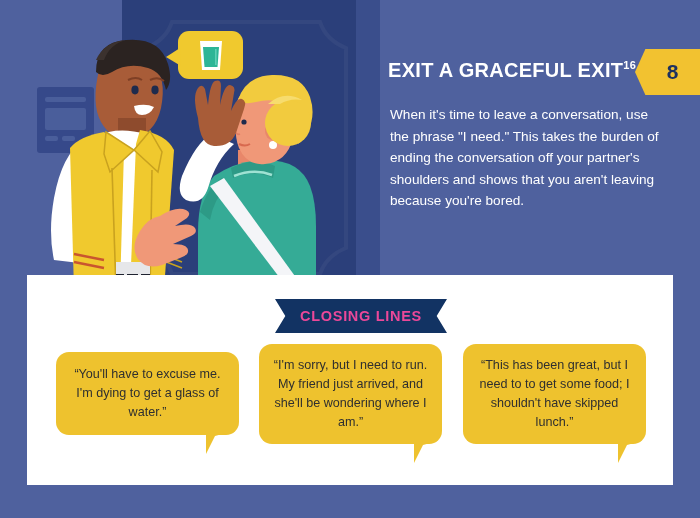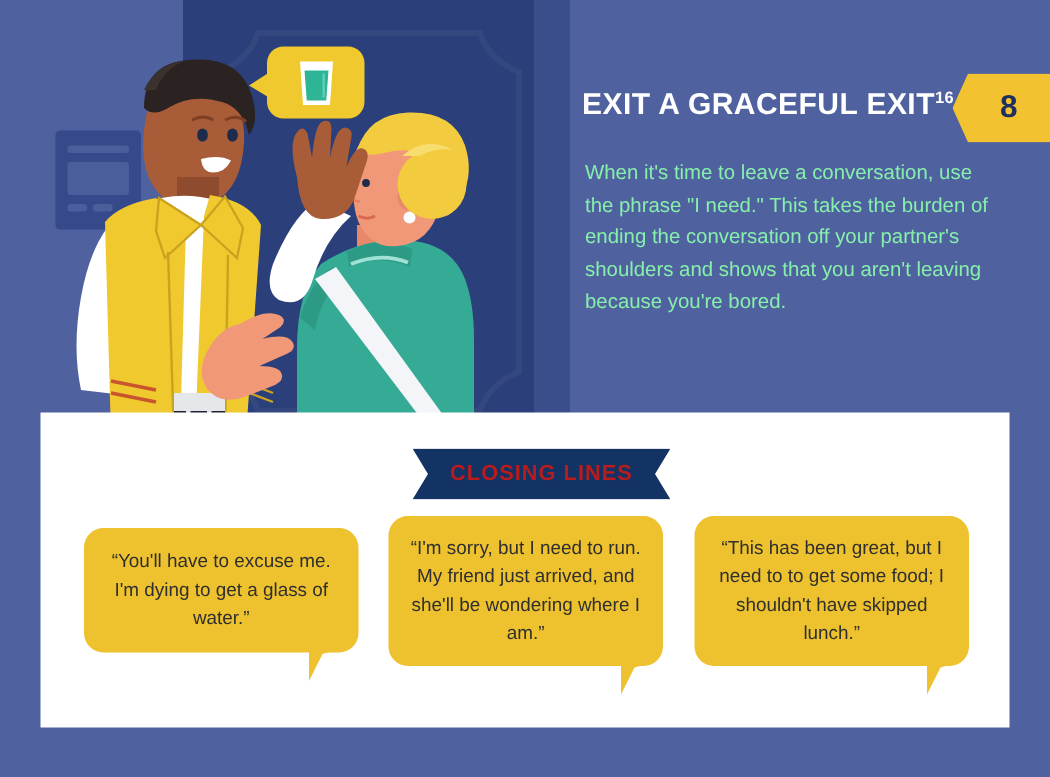--- a/index.html
+++ b/index.html
@@ -72,21 +72,21 @@
     box-sizing: border-box;
     color: #1d3160;
     font-size: 21px;
     font-weight: bold;
   }
   .body-copy {
     position: absolute;
     left: 390px;
     top: 104px;
     width: 270px;
-    color: #86efac;
+    color: #ffffff;
     font-size: 13.6px;
     line-height: 21.5px;
   }
   
   .card {
     position: absolute;
     left: 27px;
     top: 275px;
     width: 646px;
     height: 210px;
@@ -105,21 +105,21 @@
     inset: 0;
     background: #123363;
     clip-path: polygon(0% 0%, 100% 0%, 94% 50%, 100% 100%, 0% 100%, 6% 50%);
   }
   .ribbon-label {
     position: absolute;
     inset: 0;
     display: flex;
     align-items: center;
     justify-content: center;
-    color: #b91c1c;
+    color: #ec4899;
     font-size: 14.5px;
     font-weight: bold;
     letter-spacing: 0.7px;
   }
   
   .bubbles {
     position: absolute;
     left: 0;
     top: 69px;
     width: 646px;

